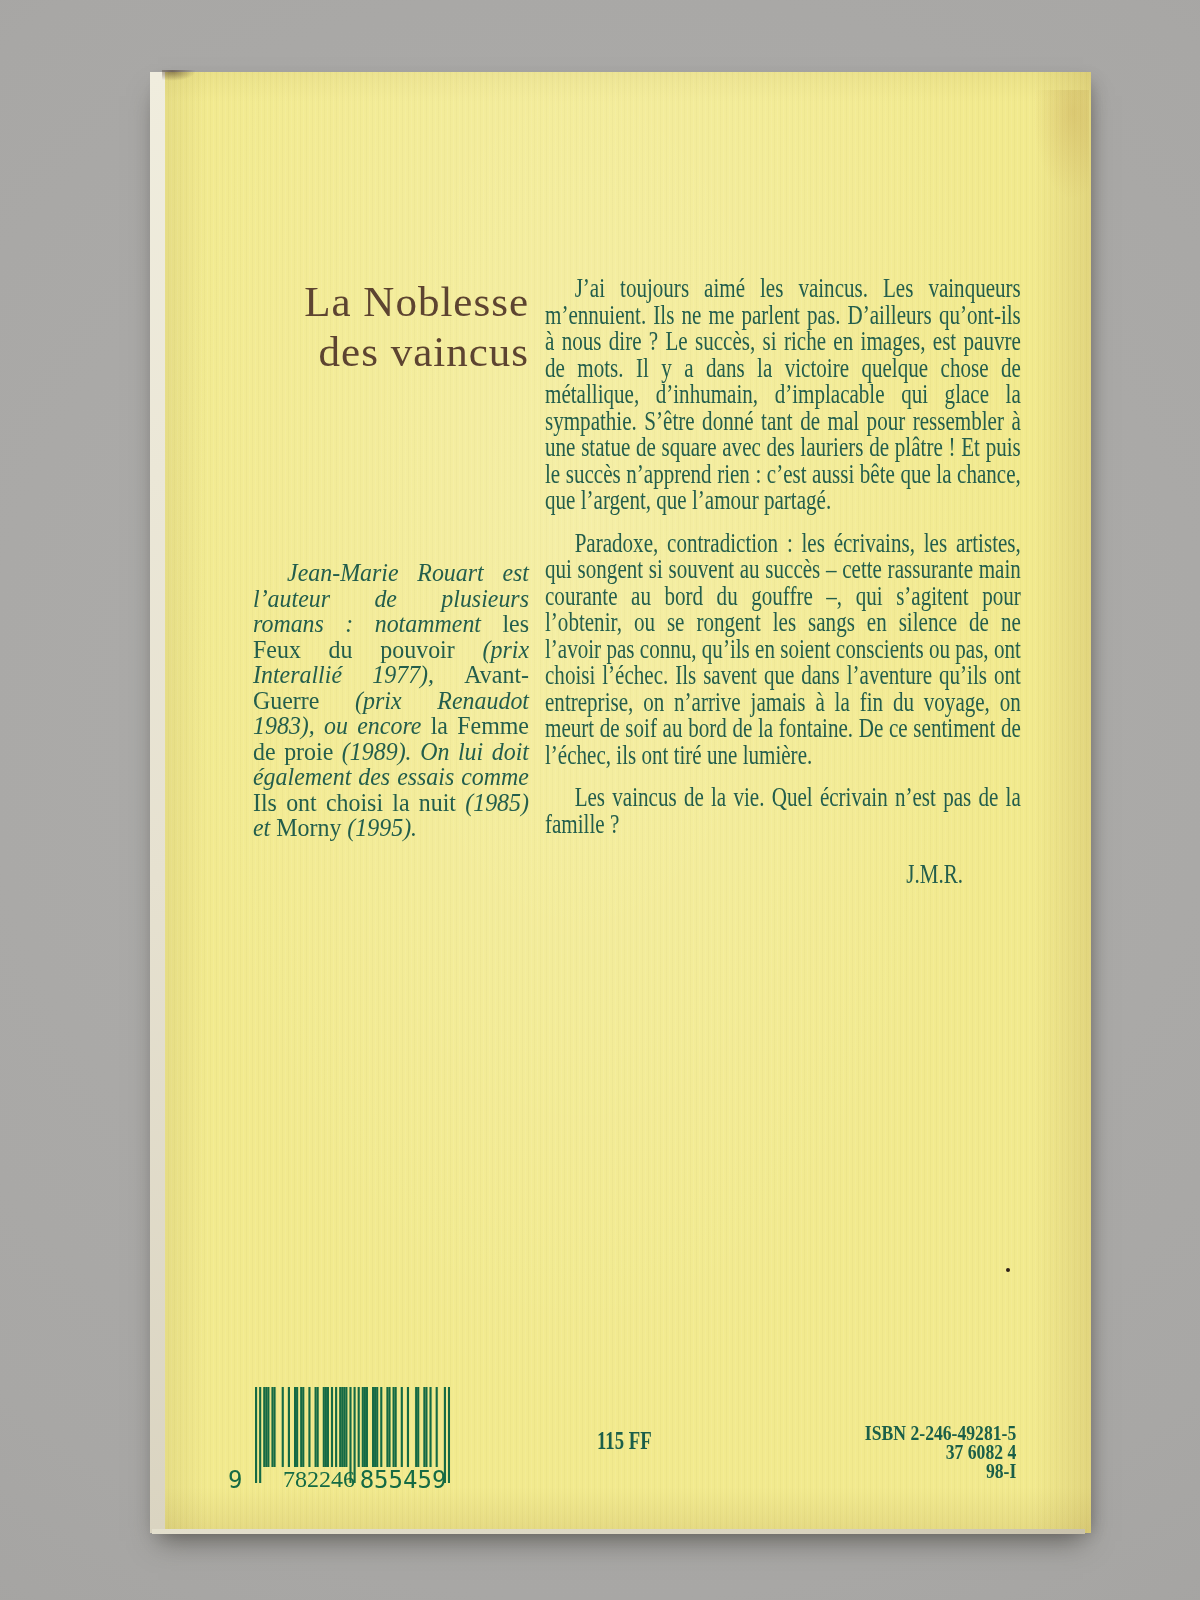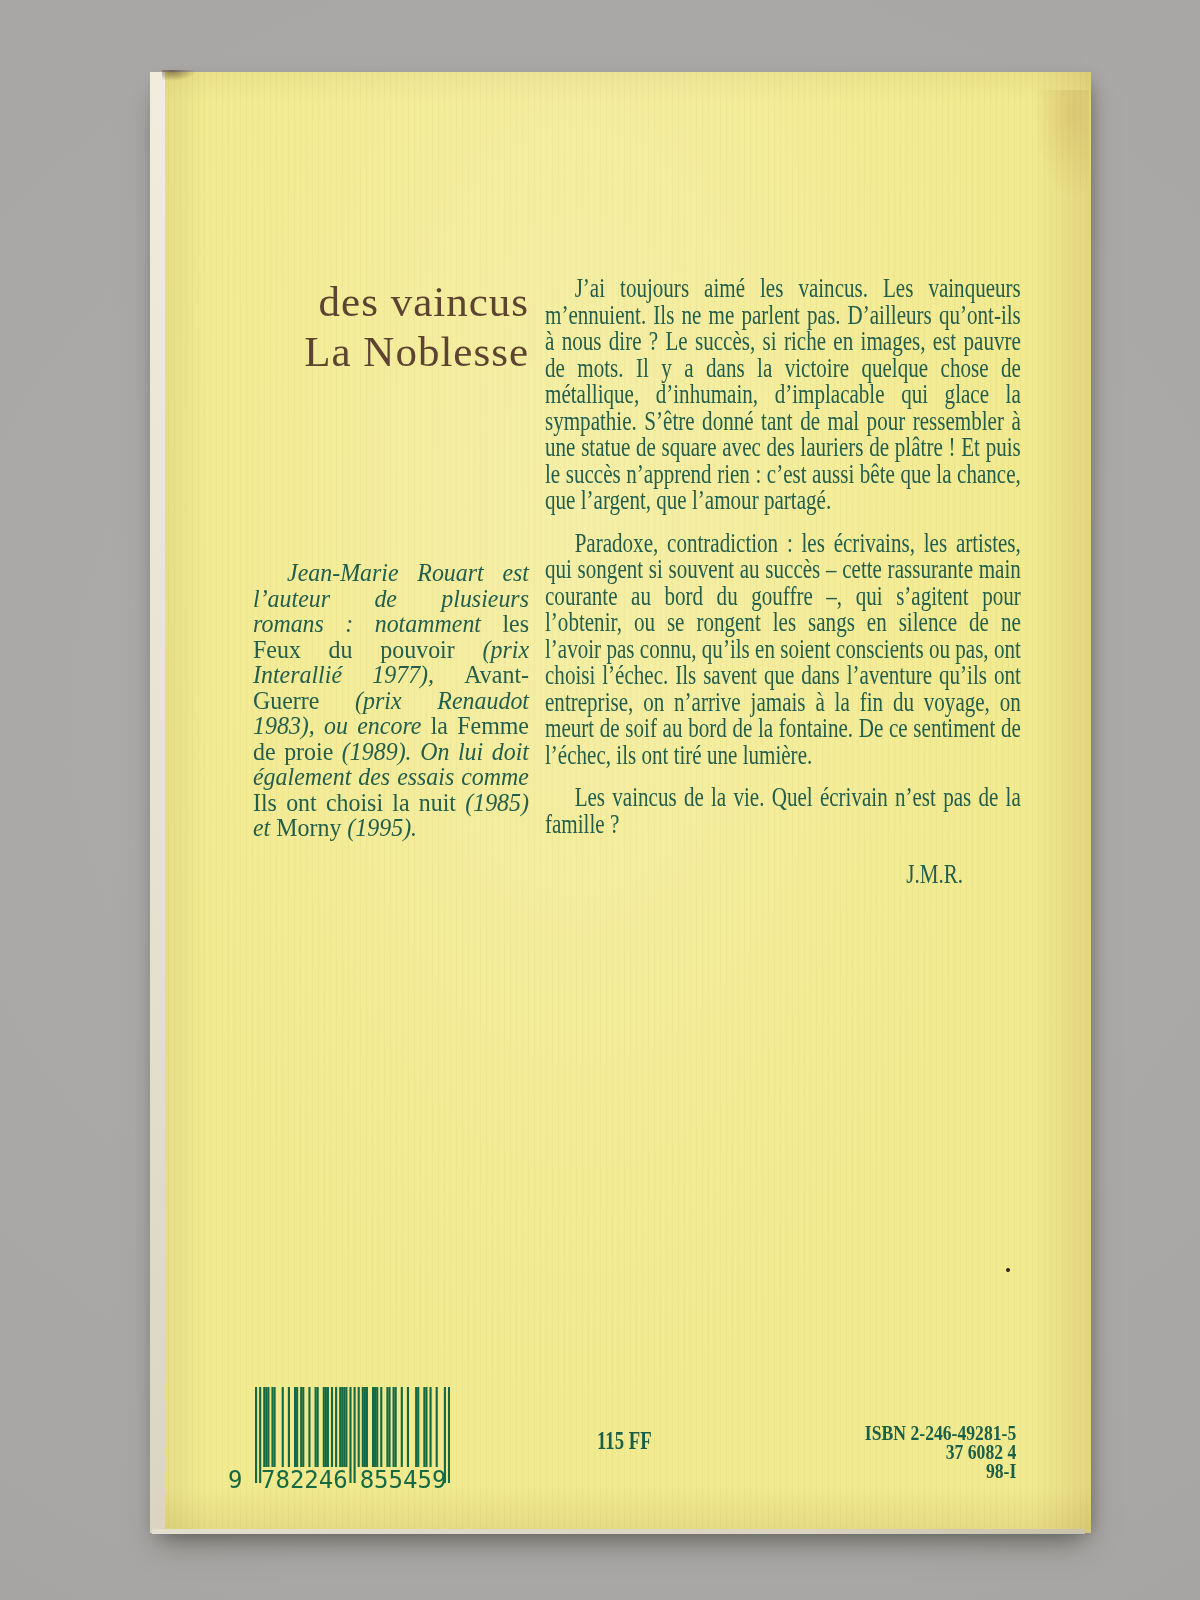--- a/index.html
+++ b/index.html
@@ -75,36 +75,36 @@
     transform:scaleX(0.84); transform-origin:right top;
     text-align:right; font-size:21px; line-height:19px; font-weight:bold;
     color:var(--green2);
   }
   .barcode{position:absolute; left:105px; top:1315px; width:195px; height:120px; color:var(--bcgreen);}
   .barcode svg{display:block; fill:currentColor;}
   .bc-digits{position:absolute; top:79px; left:0; width:195px; height:30px;
     font-family:"DejaVu Sans Mono", monospace; font-size:24px; color:var(--bcgreen);}
   .bc-digits span{position:absolute; top:0;}
   .bc-lead{left:-27px;}
-  .bc-g1{left:6px; width:88px; text-align:left;}
+  .bc-g1{left:20px; width:88px; text-align:center;font-family:Liberation Serif, serif;}
   .bc-g2{left:104px; width:88px; text-align:center;}
   .speck{position:absolute; left:856px; top:1196px; width:4px; height:4px;
     background:#2e2018; border-radius:50%;}
 </style>
 </head>
 <body style="background-color: rgb(168, 167, 165);">
 
 <div class="scene">
   <div class="book">
     <div class="pages-edge"></div>
     <div class="cover"></div>
 
     <div class="title">
+      <div>La Noblesse</div>
       <div>des vaincus</div>
-      <div>La Noblesse</div>
     </div>
 
     <div class="bio"><span class="ital">Jean-Marie Rouart est l’au­teur de plusieurs romans&nbsp;: notamment </span><span class="roman">les Feux du pou­voir </span><span class="ital">(prix Interallié 1977), </span><span class="roman">Avant-Guerre </span><span class="ital">(prix Renau­dot 1983), ou encore </span><span class="roman">la Femme de proie </span><span class="ital">(1989). On lui doit également des essais comme </span><span class="roman">Ils ont choisi la nuit </span><span class="ital">(1985) et </span><span class="roman">Morny </span><span class="ital">(1995).</span></div>
 
     <div class="blurb">
       <p>J’ai toujours aimé les vaincus. Les vain­queurs m’ennuient. Ils ne me parlent pas. D’ailleurs qu’ont-ils à nous dire&nbsp;? Le succès, si riche en images, est pauvre de mots. Il y a dans la victoire quelque chose de métallique, d’inhu­main, d’implacable qui glace la sympathie. S’être donné tant de mal pour ressembler à une statue de square avec des lauriers de plâtre&nbsp;! Et puis le succès n’apprend rien&nbsp;: c’est aussi bête que la chance, que l’argent, que l’amour par­tagé.</p>
       <p>Paradoxe, contradiction&nbsp;: les écrivains, les artistes, qui songent si souvent au succès – cette rassurante main courante au bord du gouffre –, qui s’agitent pour l’obtenir, ou se rongent les sangs en silence de ne l’avoir pas connu, qu’ils en soient conscients ou pas, ont choisi l’échec. Ils savent que dans l’aventure qu’ils ont entre­prise, on n’arrive jamais à la fin du voyage, on meurt de soif au bord de la fontaine. De ce sen­timent de l’échec, ils ont tiré une lumière.</p>
       <p>Les vaincus de la vie. Quel écrivain n’est pas de la famille&nbsp;?</p>
       <div class="signature">J.M.R.</div>
     </div>

